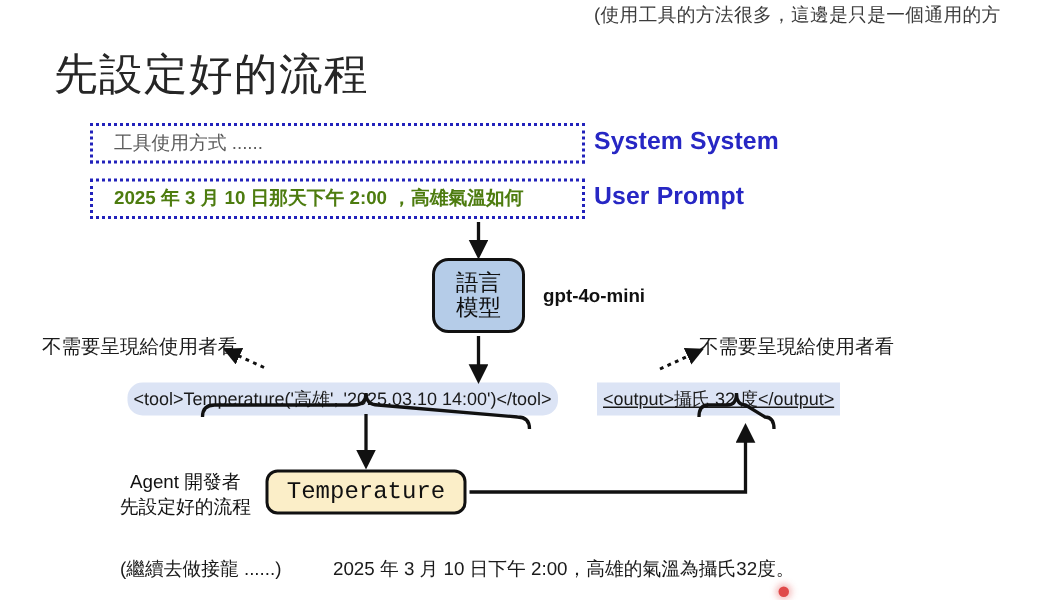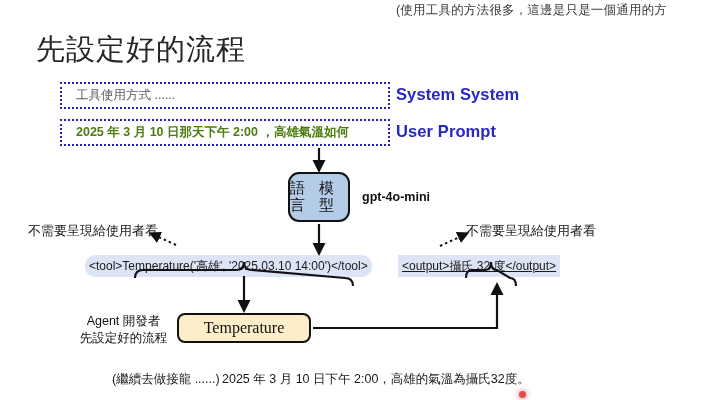--- a/index.html
+++ b/index.html
@@ -72,21 +72,21 @@
 
   
   #llm-box {
     position: absolute;
     left: 288px; top: 172px;
     width: 62px; height: 50px;
     background: #b5cce8;
     border: 2.5px solid #111;
     border-radius: 11px;
     display: flex;
-    flex-direction: row;
+    flex-direction: column;
     align-items: center;
     justify-content: center;
     line-height: 1.12;
     font-size: 15px;
     color: #111;
     font-family: "DejaVu Sans", "Liberation Sans", sans-serif;
   }
   #llm-tag {
     position: absolute;
     left: 362px; top: 190px;
@@ -136,31 +136,30 @@
     left: 177px; top: 313px;
     width: 134px; height: 30px;
     background: #fbeec8;
     border: 2.5px solid #111;
     border-radius: 8px;
     display: flex;
     align-items: center;
     justify-content: center;
     font-size: 16px;
     color: #111;
-    font-family: Liberation Serif, serif;
+    font-family: Liberation Mono, monospace;
     text-align: center;
   }
 
   
   #bottom-cont {
     position: absolute;
     left: 80px; top: 371px;
     font-size: 12.5px;
     color: #1a1a1a;
-    margin-left: 32px;
   }
   #bottom-answer {
     position: absolute;
     left: 222px; top: 371px;
     font-size: 12.5px;
     color: #1a1a1a;
     white-space: nowrap;
   }
 
   

